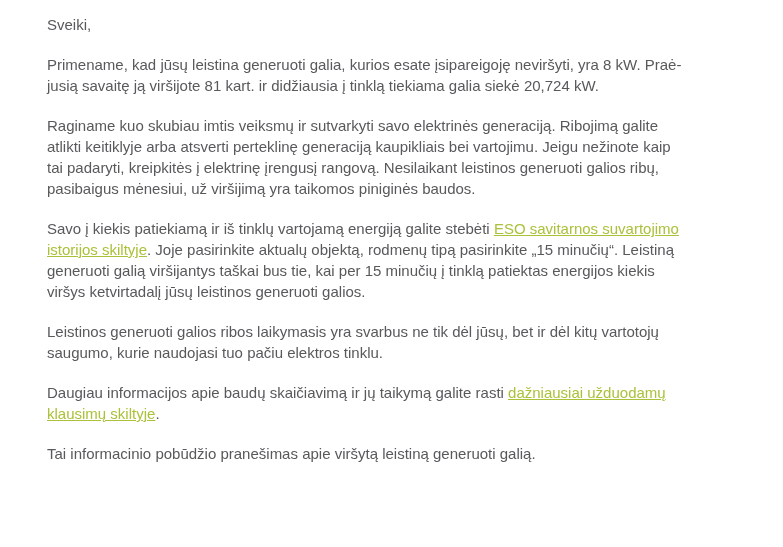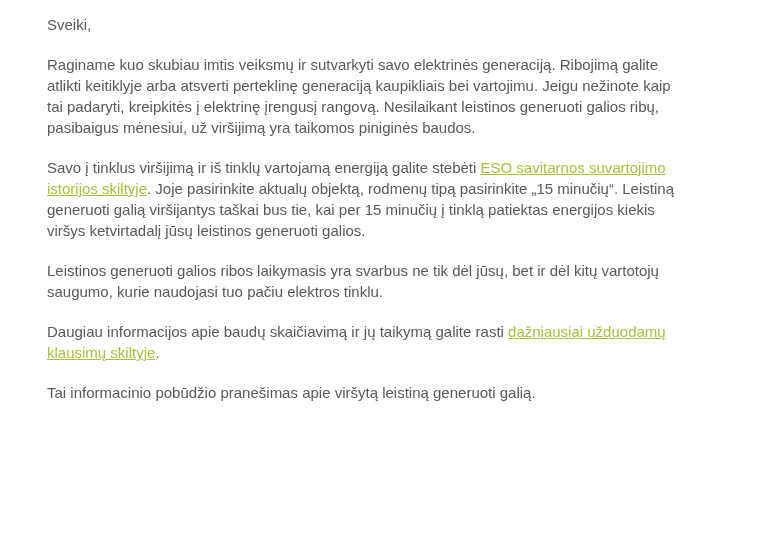--- a/index.html
+++ b/index.html
@@ -33,25 +33,27 @@
     color: var(--link-color);
     text-decoration: underline;
     cursor: pointer;
   }
 </style>
 </head>
 <body>
 
 <div class="email-body">
   <p>Sveiki,</p>
+  <p>Primename, kad jūsų leistina generuoti galia, kurios esate įsipareigoję neviršyti, yra 8 kW. Praė-
+jusią savaitę ją viršijote 81 kart. ir didžiausia į tinklą tiekiama galia siekė 20,724 kW.</p>
   <p>Raginame kuo skubiau imtis veiksmų ir sutvarkyti savo elektrinės generaciją. Ribojimą galite
 atlikti keitiklyje arba atsverti perteklinę generaciją kaupikliais bei vartojimu. Jeigu nežinote kaip
 tai padaryti, kreipkitės į elektrinę įrengusį rangovą. Nesilaikant leistinos generuoti galios ribų,
 pasibaigus mėnesiui, už viršijimą yra taikomos piniginės baudos.</p>
-  <p><span>Savo į tinklus viršijimą ir iš tinklų vartojamą energiją galite stebėti </span><a class="link" href="#">ESO savitarnos suvartojimo
+  <p><span>Savo į kiekis patiekiamą ir iš tinklų vartojamą energiją galite stebėti </span><a class="link" href="#">ESO savitarnos suvartojimo
 istorijos skiltyje</a><span>. Joje pasirinkite aktualų objektą, rodmenų tipą pasirinkite „15 minučių“. Leistiną
 generuoti galią viršijantys taškai bus tie, kai per 15 minučių į tinklą patiektas energijos kiekis
 viršys ketvirtadalį jūsų leistinos generuoti galios.</span></p>
   <p>Leistinos generuoti galios ribos laikymasis yra svarbus ne tik dėl jūsų, bet ir dėl kitų vartotojų
 saugumo, kurie naudojasi tuo pačiu elektros tinklu.</p>
   <p><span>Daugiau informacijos apie baudų skaičiavimą ir jų taikymą galite rasti </span><a class="link" href="#">dažniausiai užduodamų
 klausimų skiltyje</a><span>.</span></p>
   <p>Tai informacinio pobūdžio pranešimas apie viršytą leistiną generuoti galią.</p>
 </div>
 

